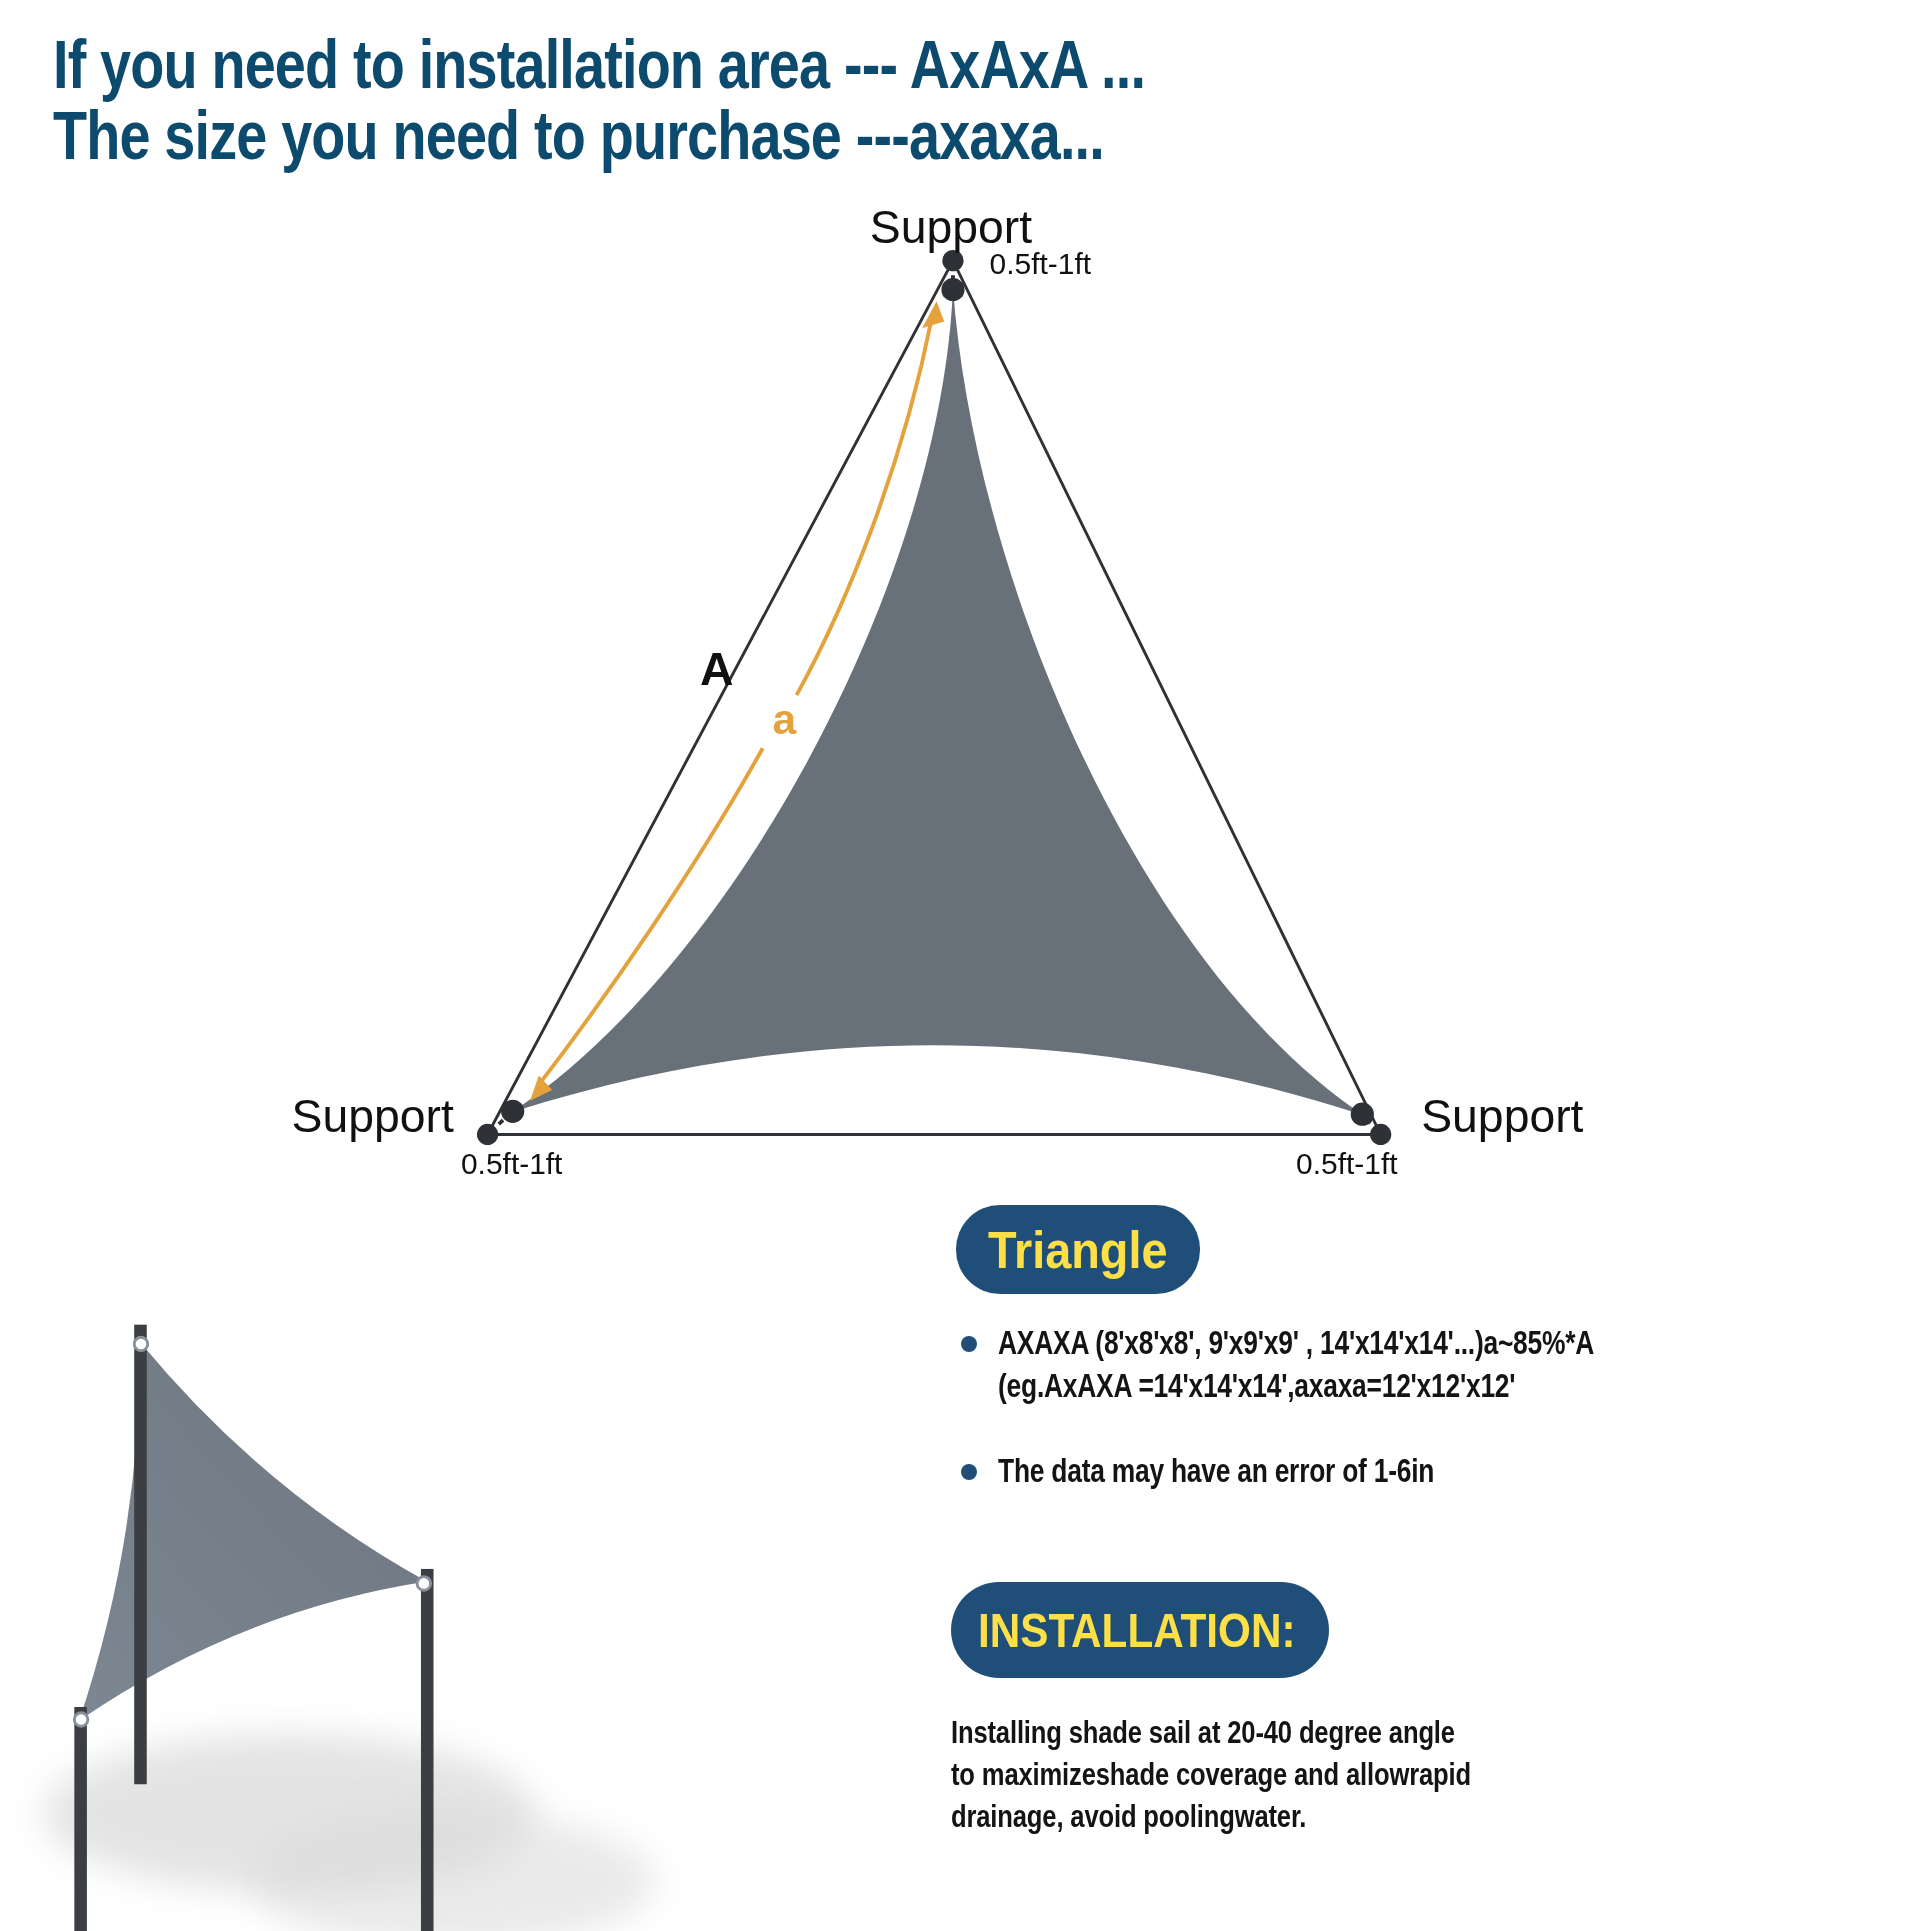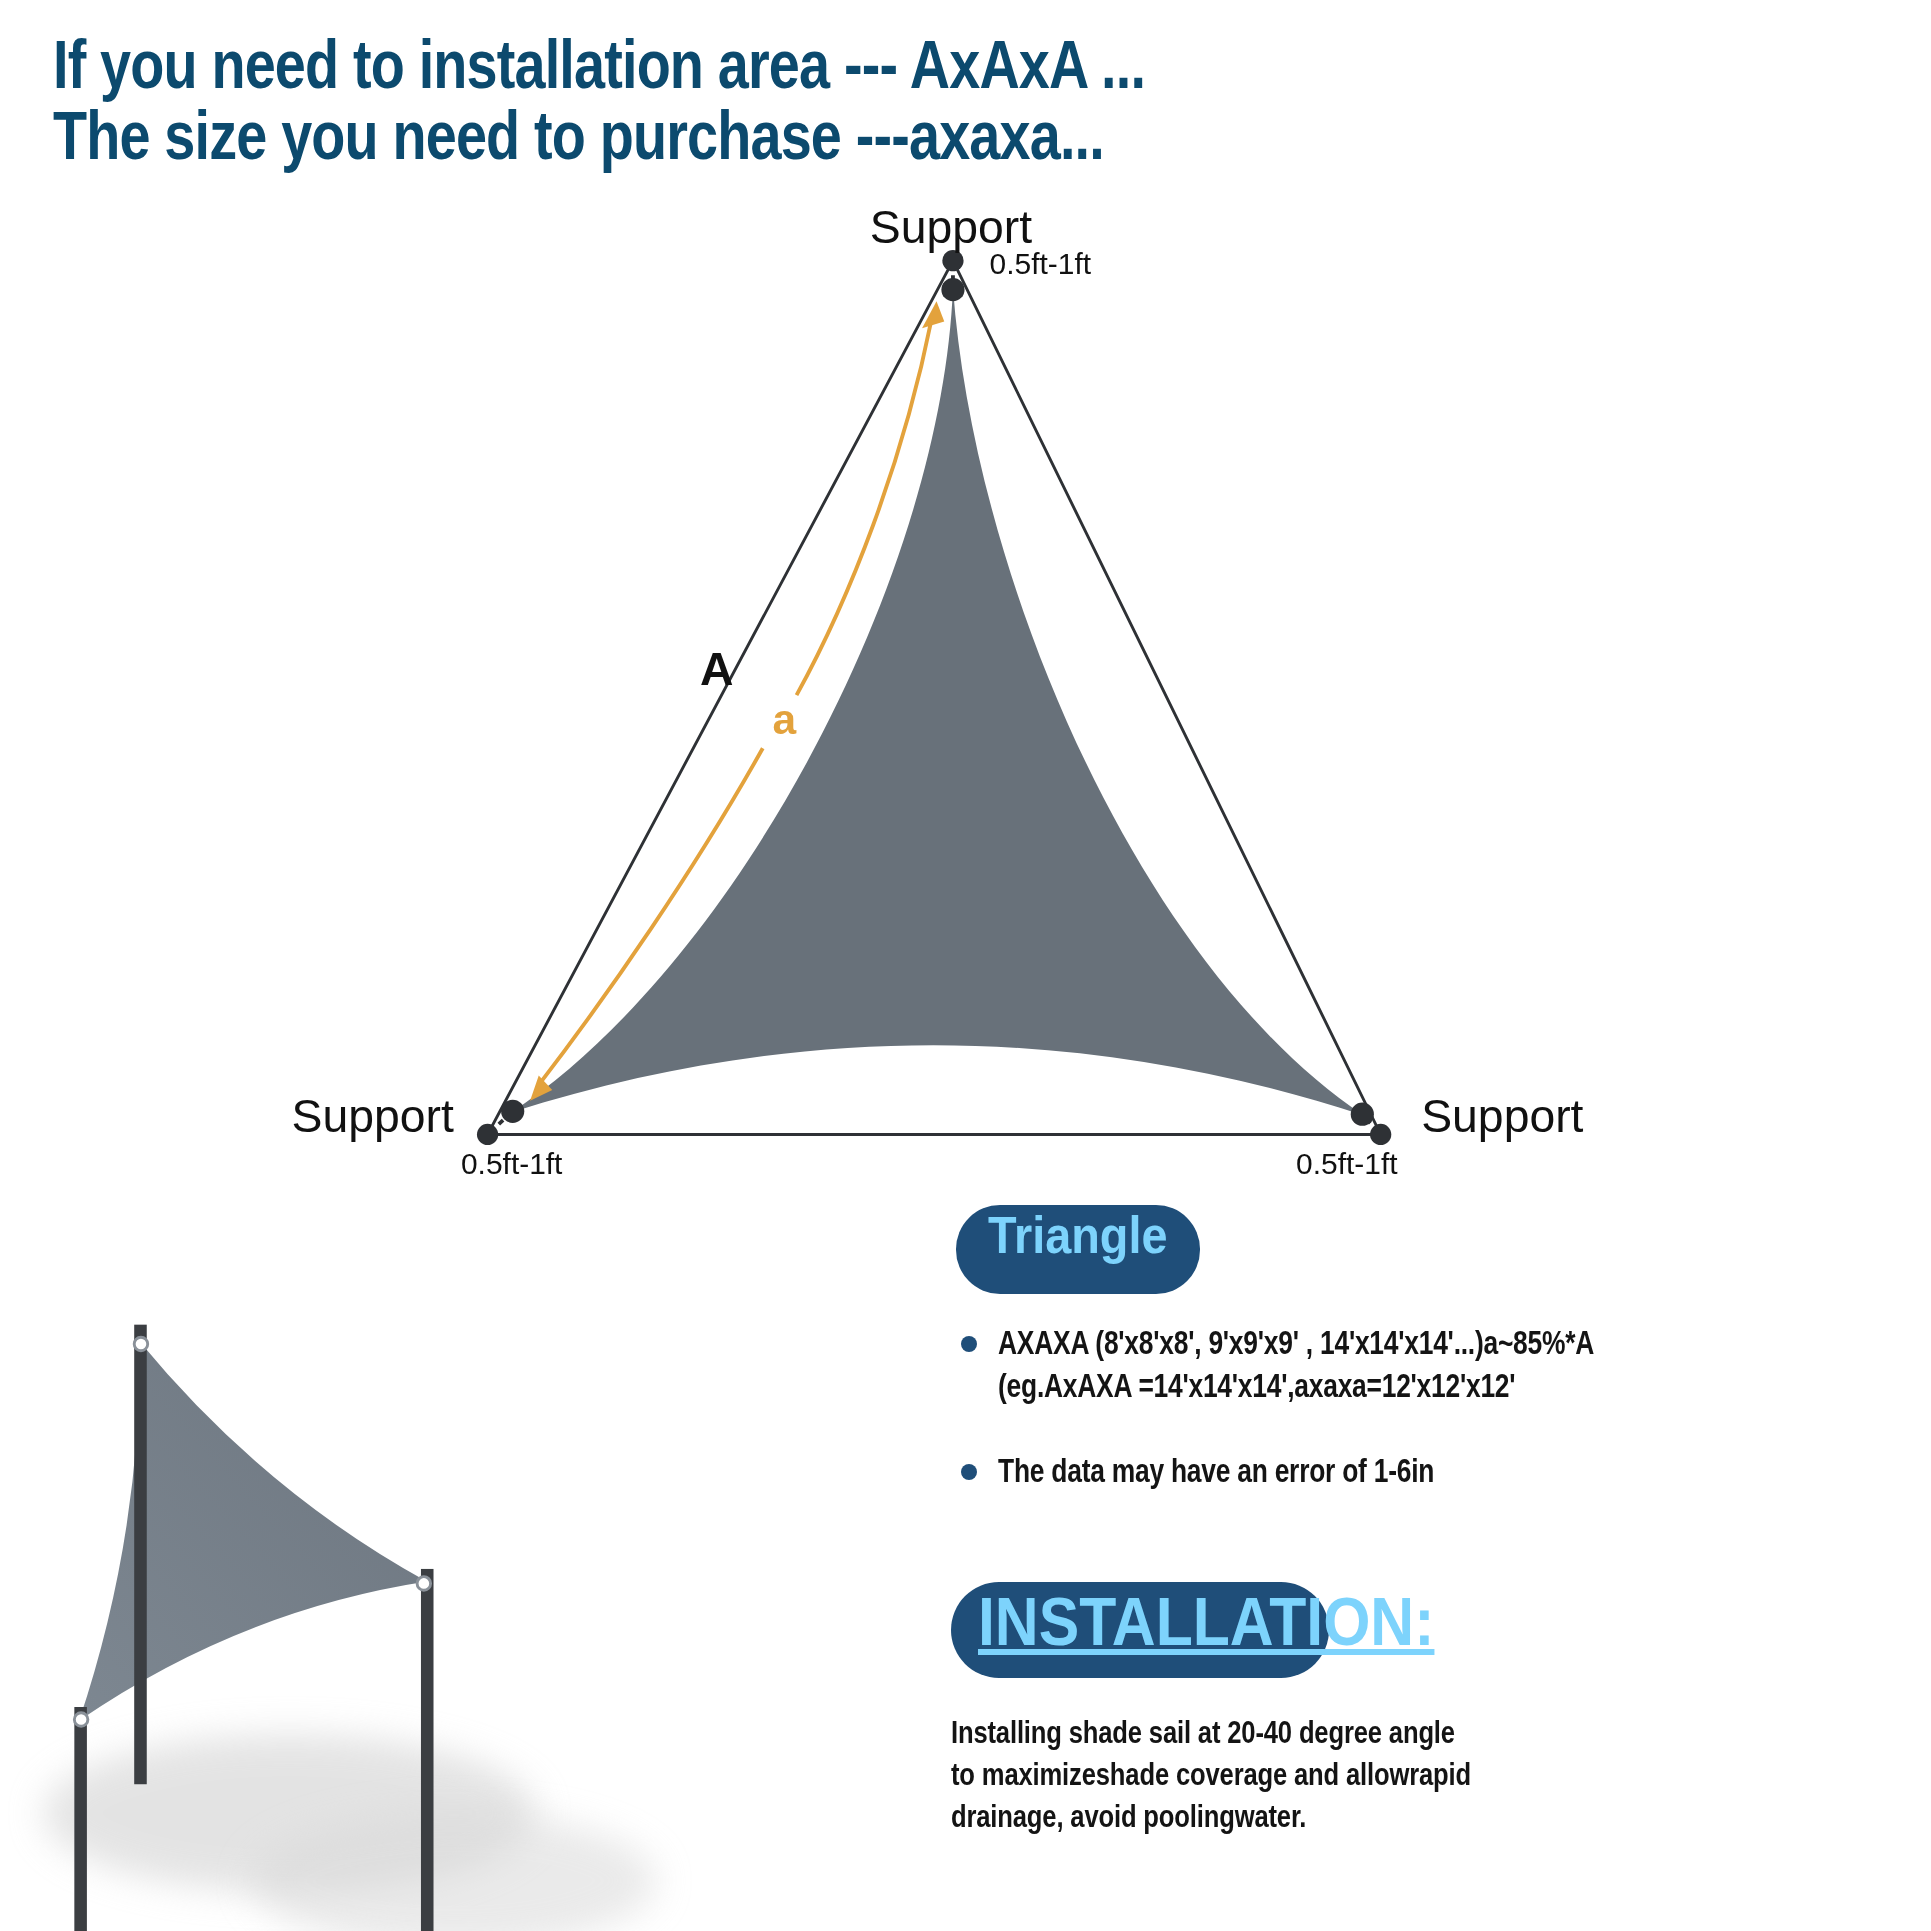--- a/index.html
+++ b/index.html
@@ -5,26 +5,26 @@
   html,body{margin:0;padding:0;width:1931px;height:1931px;overflow:hidden;background:#ffffff;
             font-family:"Liberation Sans",sans-serif;}
   .abs{position:absolute;}
   
   .title{left:53px;top:29px;color:#0c4a6e;font-weight:700;}
   .title .tline{font-size:68px;line-height:71px;letter-spacing:-1px;white-space:nowrap;
                 transform:scaleX(0.82);transform-origin:0 0;}
   
   #scene{left:0;top:0;width:1931px;height:1931px;}
   
-  .pill{background:#1f4e79;color:#7dd3fc;font-weight:700;display:flex;align-items:flex-start;}
+  .pill{background:#1f4e79;color:#fde047;font-weight:700;display:flex;align-items:center;}
   .pill-triangle{left:956px;top:1205px;width:244px;height:89px;border-radius:44px;
                  justify-content:center;font-size:52px;}
   .pill-triangle .pill-text{transform:scaleX(0.9);}
   .pill-install{left:951px;top:1582px;width:378px;height:96px;border-radius:48px;
-                font-size:69px;padding-left:27px;box-sizing:border-box;text-decoration:underline;}
+                font-size:48px;padding-left:27px;box-sizing:border-box;}
   .pill-install .pill-text{transform:scaleX(0.88);transform-origin:0 50%;white-space:nowrap;}
   .bullets{left:961px;top:1321px;width:705px;}
   .bullet-row{display:flex;align-items:flex-start;}
   .bullet-row + .bullet-row{margin-top:42px;}
   .bullet-dot{width:16.4px;height:16.4px;border-radius:50%;background:#1f4e79;margin-top:14.5px;
               flex:0 0 16.4px;}
   .bullet-text{margin-left:21px;color:#141414;font-size:33px;font-weight:700;line-height:43px;
                transform:scaleX(0.8);transform-origin:0 0;white-space:nowrap;letter-spacing:-0.3px;}
   .para{left:951px;top:1711px;color:#141414;font-size:32px;font-weight:700;line-height:42px;
         transform:scaleX(0.8);transform-origin:0 0;white-space:nowrap;letter-spacing:-0.2px;}

